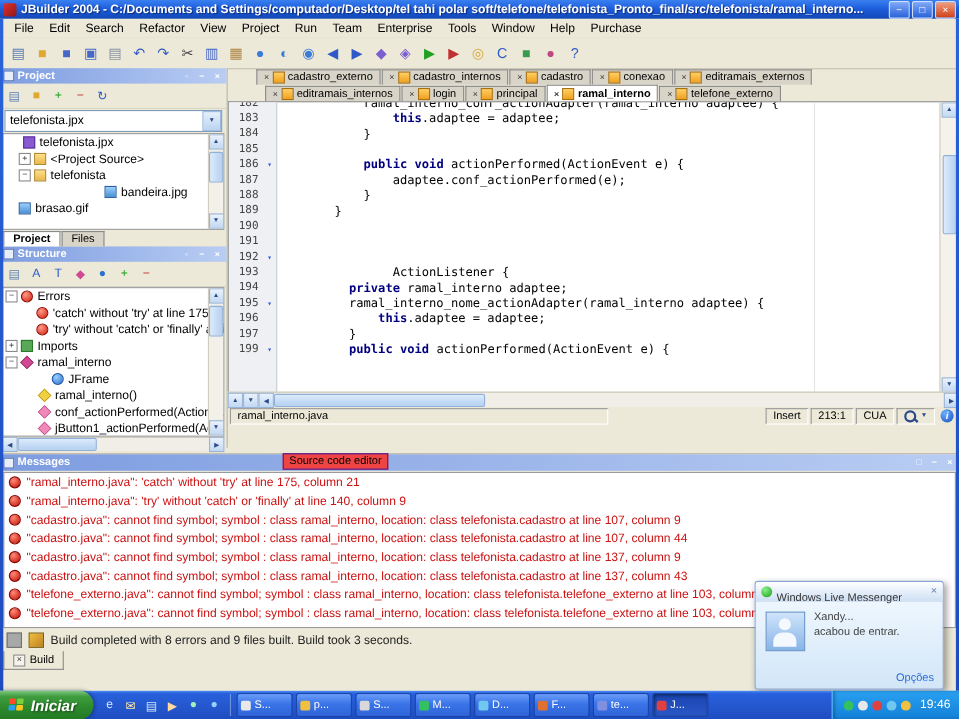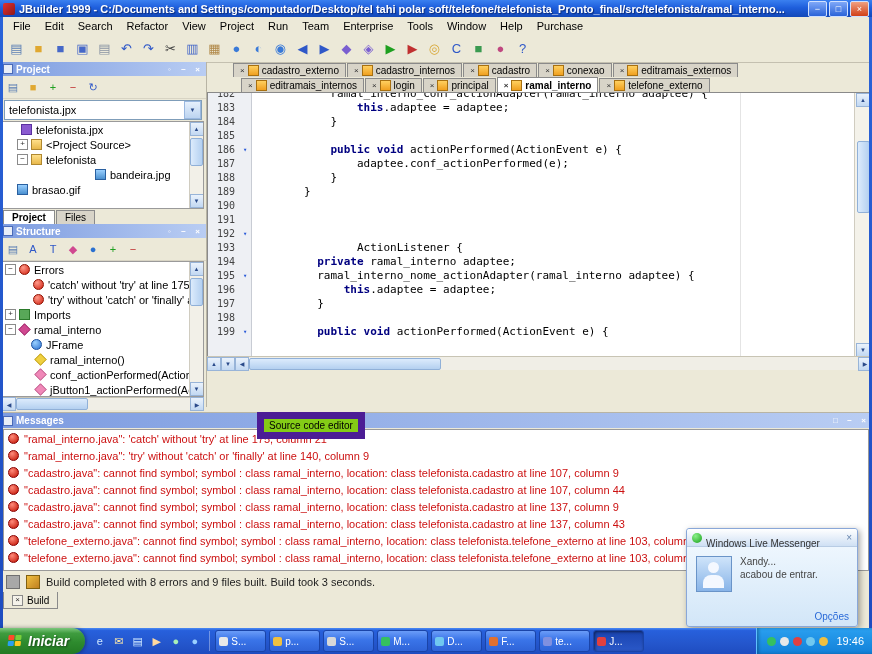--- a/index.html
+++ b/index.html
@@ -111,21 +111,21 @@
   .mag{position:relative;width:7px;height:7px;border:2px solid #2a4a8a;border-radius:50%;margin-right:4px;}
   .mag::after{content:"";position:absolute;left:6px;top:6px;width:5px;height:2px;background:#2a4a8a;transform:rotate(45deg);}
   .mag-drop{font-size:6px;color:#2a4a8a;}
   .info-icon{width:12px;height:12px;border-radius:50%;color:#fff;font-size:9px;font-weight:bold;font-style:italic;
     display:flex;align-items:center;justify-content:center;background:radial-gradient(circle at 35% 30%,#6ab0ff,#1a50c0);margin:0 3px;}
 
   .subtabs{position:absolute;left:0;top:324px;right:0;height:16px;display:flex;gap:1px;padding-left:3px;}
   .stab{height:13px;padding:1px 9px 0 9px;border:1px solid #8a8a8a;border-top:none;background:#d8d4c8;font-size:10px;}
   .stab.active{background:#fff;font-weight:bold;}
 
-  .tooltip{position:absolute;left:257px;top:412px;background:#84cc16;border:7px solid #4c1d95;padding:1px 5px;font-size:10px;z-index:45;}
+  .tooltip{position:absolute;left:257px;top:412px;background:#ef4444;border:1px solid #4c1d95;padding:1px 5px;font-size:10px;z-index:45;}
 
   
   .messages{position:absolute;left:0;top:412px;right:0;height:196px;background:#ece9d8;border-top:1px solid #b8b4a4;}
   .msg-header{height:15px;}
   .msg-list{position:absolute;left:3px;top:16px;right:3px;height:140px;background:#fff;border:1px solid #9a9a9a;overflow:hidden;}
   .msg-row{height:17px;display:flex;align-items:center;gap:5px;padding-left:4px;white-space:nowrap;}
   .err-dot{width:9px;height:9px;border-radius:50%;flex:none;border:1px solid #800;
     background:radial-gradient(circle at 35% 30%,#ff8a7a,#c01000);}
   .msg-text{color:#cc1111;}
   .build-line{position:absolute;left:6px;top:162px;display:flex;align-items:center;gap:6px;color:#222;}
@@ -174,21 +174,21 @@
   .tray-dot{width:9px;height:9px;border-radius:50%;}
   .clock{font-size:11px;margin-left:4px;}
 </style>
 </head>
 <body>
 
 <div class="screen">
 
   <div class="titlebar">
     <span class="app-icon"></span>
-    <span class="title-text">JBuilder 1999 - C:/Documents and Settings/computador/Desktop/tel tahi polar soft/telefone/telefonista_Pronto_final/src/telefonista/ramal_interno...</span>
+    <span class="title-text">JBuilder 2004 - C:/Documents and Settings/computador/Desktop/tel tahi polar soft/telefone/telefonista_Pronto_final/src/telefonista/ramal_interno...</span>
     <span class="win-btns">
       <span class="wbtn">−</span>
       <span class="wbtn">□</span>
       <span class="wbtn close">×</span>
     </span>
   </div>
   <div class="frame-l"></div>
   <div class="frame-r"></div>
 
   <div class="menubar">
@@ -357,21 +357,21 @@
           <span class="ticon icon-imports"></span>
           <span>Imports</span>
         </div>
 
         <div class="tree-row" style="padding-left: 2px;">
           <span class="expander">−</span>
           <span class="ticon icon-class"></span>
           <span>ramal_interno</span>
         </div>
 
-        <div class="tree-row" style="padding-left: 14px;">
+        <div class="tree-row" style="padding-left: 30px;">
           <span class="expander"></span>
           <span class="ticon icon-extends"></span>
           <span>JFrame</span>
         </div>
 
         <div class="tree-row" style="padding-left: 18px;">
           <span class="expander"></span>
           <span class="ticon icon-ctor"></span>
           <span>ramal_interno()</span>
         </div>
@@ -558,25 +558,20 @@
             <span class="fold"></span>
             <span class="ctext">              <span class="kw">this</span>.adaptee = adaptee;</span>
           </div>
 
           <div class="cline">
             <span class="ln">197</span>
             <span class="fold"></span>
             <span class="ctext">          }</span>
           </div>
 
-          <div class="cline">
-            <span class="ln">198</span>
-            <span class="fold"></span>
-            <span class="ctext"></span>
-          </div>
 
           <div class="cline">
             <span class="ln">199</span>
             <span class="fold">▾</span>
             <span class="ctext">          <span class="kw">public</span> <span class="kw">void</span> actionPerformed(ActionEvent e) {</span>
           </div>
         </div>
       <span class="vs">
         <span class="vs-btn">▲</span>
         <span class="vs-thumb"></span>
@@ -586,20 +581,32 @@
 
     <div class="editor-hscroll">
       <span class="scroll-btn">▲</span>
       <span class="scroll-btn">▼</span>
       <span class="scroll-btn">◀</span>
       <span class="scroll-thumb-h"></span>
       <span class="hs-fill"></span>
       <span class="scroll-btn">▶</span>
     </div>
 
+    <div class="statusbar">
+      <span class="sbox file">ramal_interno.java</span>
+      <span class="sb-spacer"></span>
+      <span class="sbox">Insert</span>
+      <span class="sbox">213:1</span>
+      <span class="sbox">CUA</span>
+      <span class="sbox">
+        <span class="mag"></span>
+        <span class="mag-drop">▼</span>
+      </span>
+      <span class="info-icon">i</span>
+    </div>
 
   </div>
 
   <div class="messages">
     <div class="panel-header msg-header">
       <span class="ph-icon"></span>
       <span class="ph-title">Messages</span>
       <span class="ph-btn">□</span>
       <span class="ph-btn">−</span>
       <span class="ph-btn">×</span>

